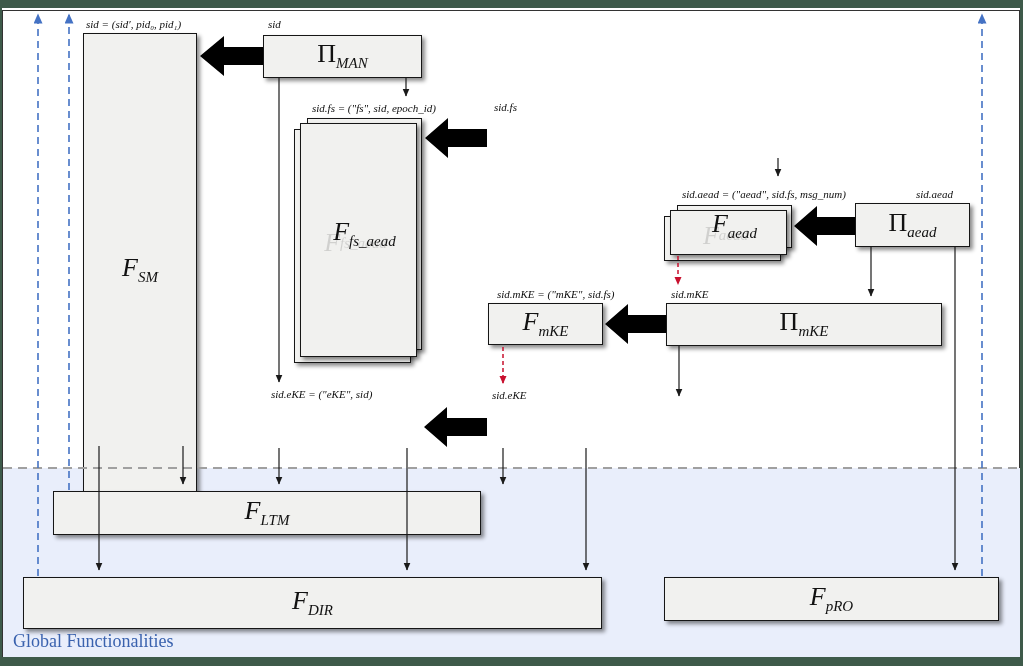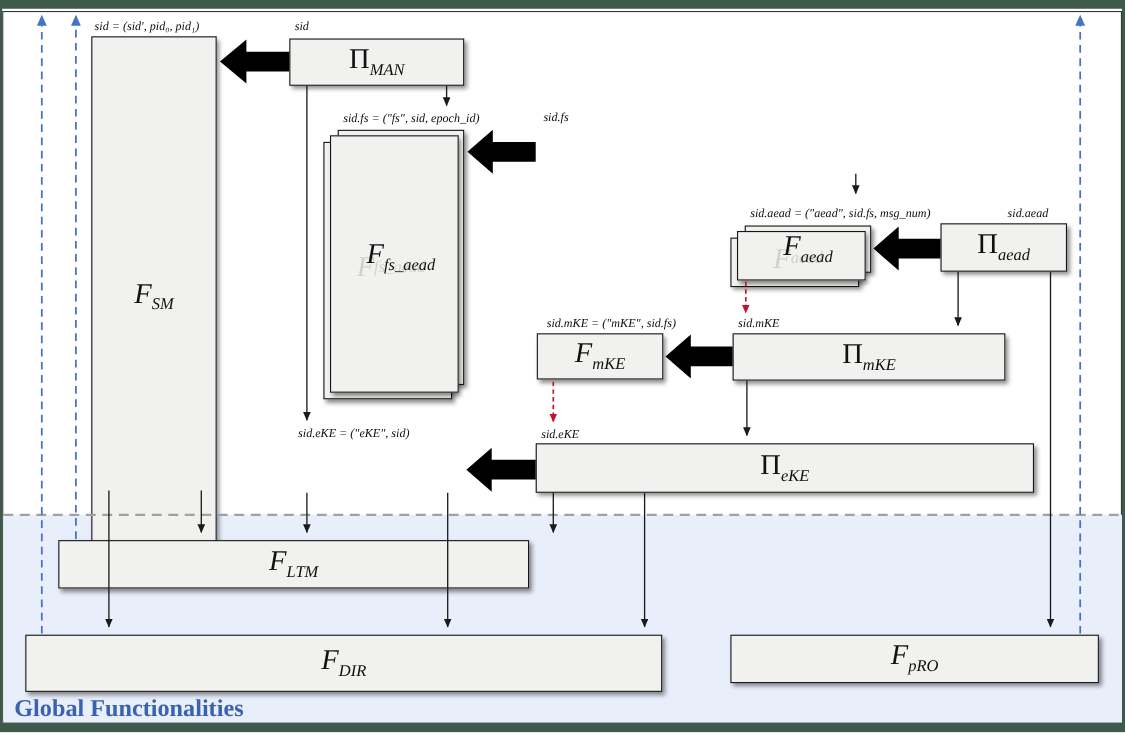--- a/index.html
+++ b/index.html
@@ -27,22 +27,22 @@
         background:var(--box_fill);border:1.6px solid var(--box_border);
         box-shadow:2.5px 3px 4px rgba(0,0,0,0.45);}
   .stack::before{transform:translate(-12px,12px);z-index:-2;}
   .stack::after{transform:translate(-6px,6px);z-index:-1;}
   .stack .ghost{position:absolute;left:0;right:0;top:0;bottom:0;display:flex;
         align-items:center;justify-content:center;transform:translate(-9px,9px);
         opacity:0.14;z-index:0;}
   .stack .front{position:relative;z-index:1;}
   .lbl{position:absolute;font-size:11px;font-style:italic;color:#0d0d0d;
         white-space:nowrap;z-index:3;line-height:1.1;}
-  .global-lbl{position:absolute;left:13px;top:631px;font-size:22px;
-        color:var(--global_label);z-index:3;font-weight:bold;}
+  .global-lbl{position:absolute;left:13px;top:631px;font-size:18px;
+        color:var(--global_label);z-index:3;}
   svg.overlay{position:absolute;left:0;top:0;z-index:2;pointer-events:none;}
   .thin{stroke:var(--line);stroke-width:1.2px;fill:none;}
   .fat{fill:#000;stroke:none;}
   .redd{stroke:var(--accent_red);stroke-width:1.5px;stroke-dasharray:4 3;fill:none;}
   .blued{stroke:var(--accent_blue);stroke-width:1.6px;stroke-dasharray:7 5;fill:none;}
   .sep{stroke:var(--separator_gray);stroke-width:2px;stroke-dasharray:9 6;fill:none;}
 </style>
 </head>
 <body>
 
@@ -70,25 +70,22 @@
         <sub>aead</sub>
       </span>
     <span class="m front"><i>F</i><sub>aead</sub></span>
   </div>
   <div class="node" style="left:855px;top:203px;width:115px;height:44px">
     <span class="m"><span class="pi">Π</span><sub>aead</sub></span>
   </div>
   <div class="node" style="left:488px;top:303px;width:115px;height:42px">
     <span class="m"><i>F</i><sub>mKE</sub></span>
   </div>
-  <div class="node" style="left:666px;top:303px;width:248px;height:43px">
+  <div class="node" style="left:666px;top:303px;width:276px;height:43px">
     <span class="m"><span class="pi">Π</span><sub>mKE</sub></span>
-  </div>
-  <div class="node" style="left:487px;top:403px;width:453px;height:45px">
-    <span class="m"><span class="pi">Π</span><sub>eKE</sub></span>
   </div>
   <div class="node" style="left:53px;top:491px;width:428px;height:44px">
     <span class="m"><i>F</i><sub>LTM</sub></span>
   </div>
   <div class="node" style="left:23px;top:577px;width:579px;height:52px">
     <span class="m"><i>F</i><sub>DIR</sub></span>
   </div>
   <div class="node" style="left:664px;top:577px;width:335px;height:44px">
     <span class="m"><i>F</i><sub>pRO</sub></span>
   </div>

